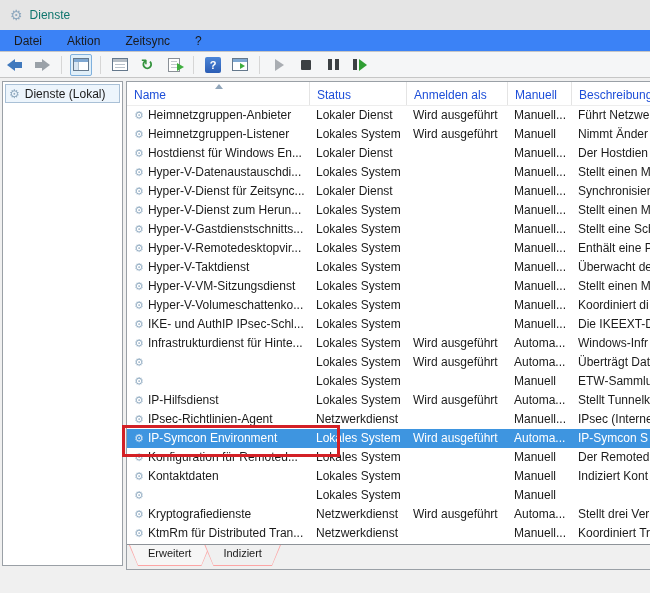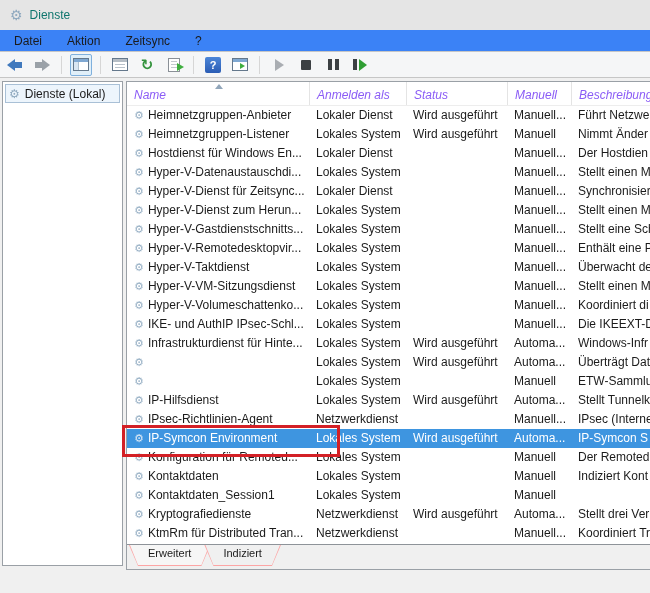--- a/index.html
+++ b/index.html
@@ -57,21 +57,21 @@
     background:#fff; border:1px solid #9aa0a6; }
   .tree-item { margin:2px; height:19px; display:flex; align-items:center; gap:5px; padding:0 3px;
     border:1px solid #a9c0d6; background:#edf5fc; }
   .tree-item .gear { font-size:12px; color:#8fa9bf; line-height:1; }
   
   .list-panel { position:absolute; left:126px; top:81px; width:527px; height:489px;
     background:#fff; border:1px solid #9aa0a6; border-right:none; display:flex; flex-direction:column; }
   .list-header { display:grid; grid-template-columns:183px 97px 101px 64px 1fr;
     height:24px; position:relative; border-bottom:1px solid #ededed; flex:0 0 auto; }
   .hcell { display:flex; align-items:flex-end; padding:0 0 3px 7px; border-right:1px solid #e4e4e4;
-    overflow:hidden; white-space:nowrap; color:#8b5cf6;font-style:italic; }
+    overflow:hidden; white-space:nowrap; color:#1d4ed8; }
   .hcell:last-child { border-right:none; }
   .sort-arrow { position:absolute; left:88px; top:2px; width:0; height:0;
     border-left:4px solid transparent; border-right:4px solid transparent; border-bottom:5px solid #91a6ba; }
   .rows { flex:1 1 auto; overflow:hidden; }
   .row { display:grid; grid-template-columns:183px 97px 101px 64px 1fr; height:19px; }
   .cell { line-height:19px; overflow:hidden; white-space:nowrap; padding-left:6px; }
   .name-cell { display:flex; align-items:center; gap:4px; padding-left:7px; }
   .name-cell .gear { font-size:11px; color:#97b0c5; line-height:1; flex:0 0 auto; }
   .row.selected { background:#3e95e0; color:#fff; }
   .row.selected .gear { color:#dce9f5; }
@@ -175,22 +175,22 @@
   <div class="tree-item">
     <span class="gear">⚙</span>
     <span>Dienste (Lokal)</span>
   </div>
 </div>
 
 <div class="list-panel">
   <div class="list-header">
     <span class="sort-arrow"></span>
     <div class="hcell">Name</div>
+    <div class="hcell">Status</div>
     <div class="hcell">Anmelden als</div>
-    <div class="hcell">Status</div>
     <div class="hcell">Manuell</div>
     <div class="hcell">Beschreibung</div>
   </div>
   <div class="rows">
       <div class="row">
         <div class="cell name-cell">
           <span class="gear">⚙</span>
           <span>Heimnetzgruppen-Anbieter</span>
         </div>
         <div class="cell">Lokaler Dienst</div>
@@ -382,21 +382,20 @@
           <span>Kontaktdaten</span>
         </div>
         <div class="cell">Lokales System</div>
         <div class="cell"></div>
         <div class="cell">Manuell</div>
         <div class="cell">Indiziert Kont</div>
       </div>
       <div class="row">
         <div class="cell name-cell">
           <span class="gear">⚙</span>
-          <span>Kontaktdaten_Session1</span>
         </div>
         <div class="cell">Lokales System</div>
         <div class="cell"></div>
         <div class="cell">Manuell</div>
         <div class="cell"></div>
       </div>
       <div class="row">
         <div class="cell name-cell">
           <span class="gear">⚙</span>
           <span>Kryptografiedienste</span>

